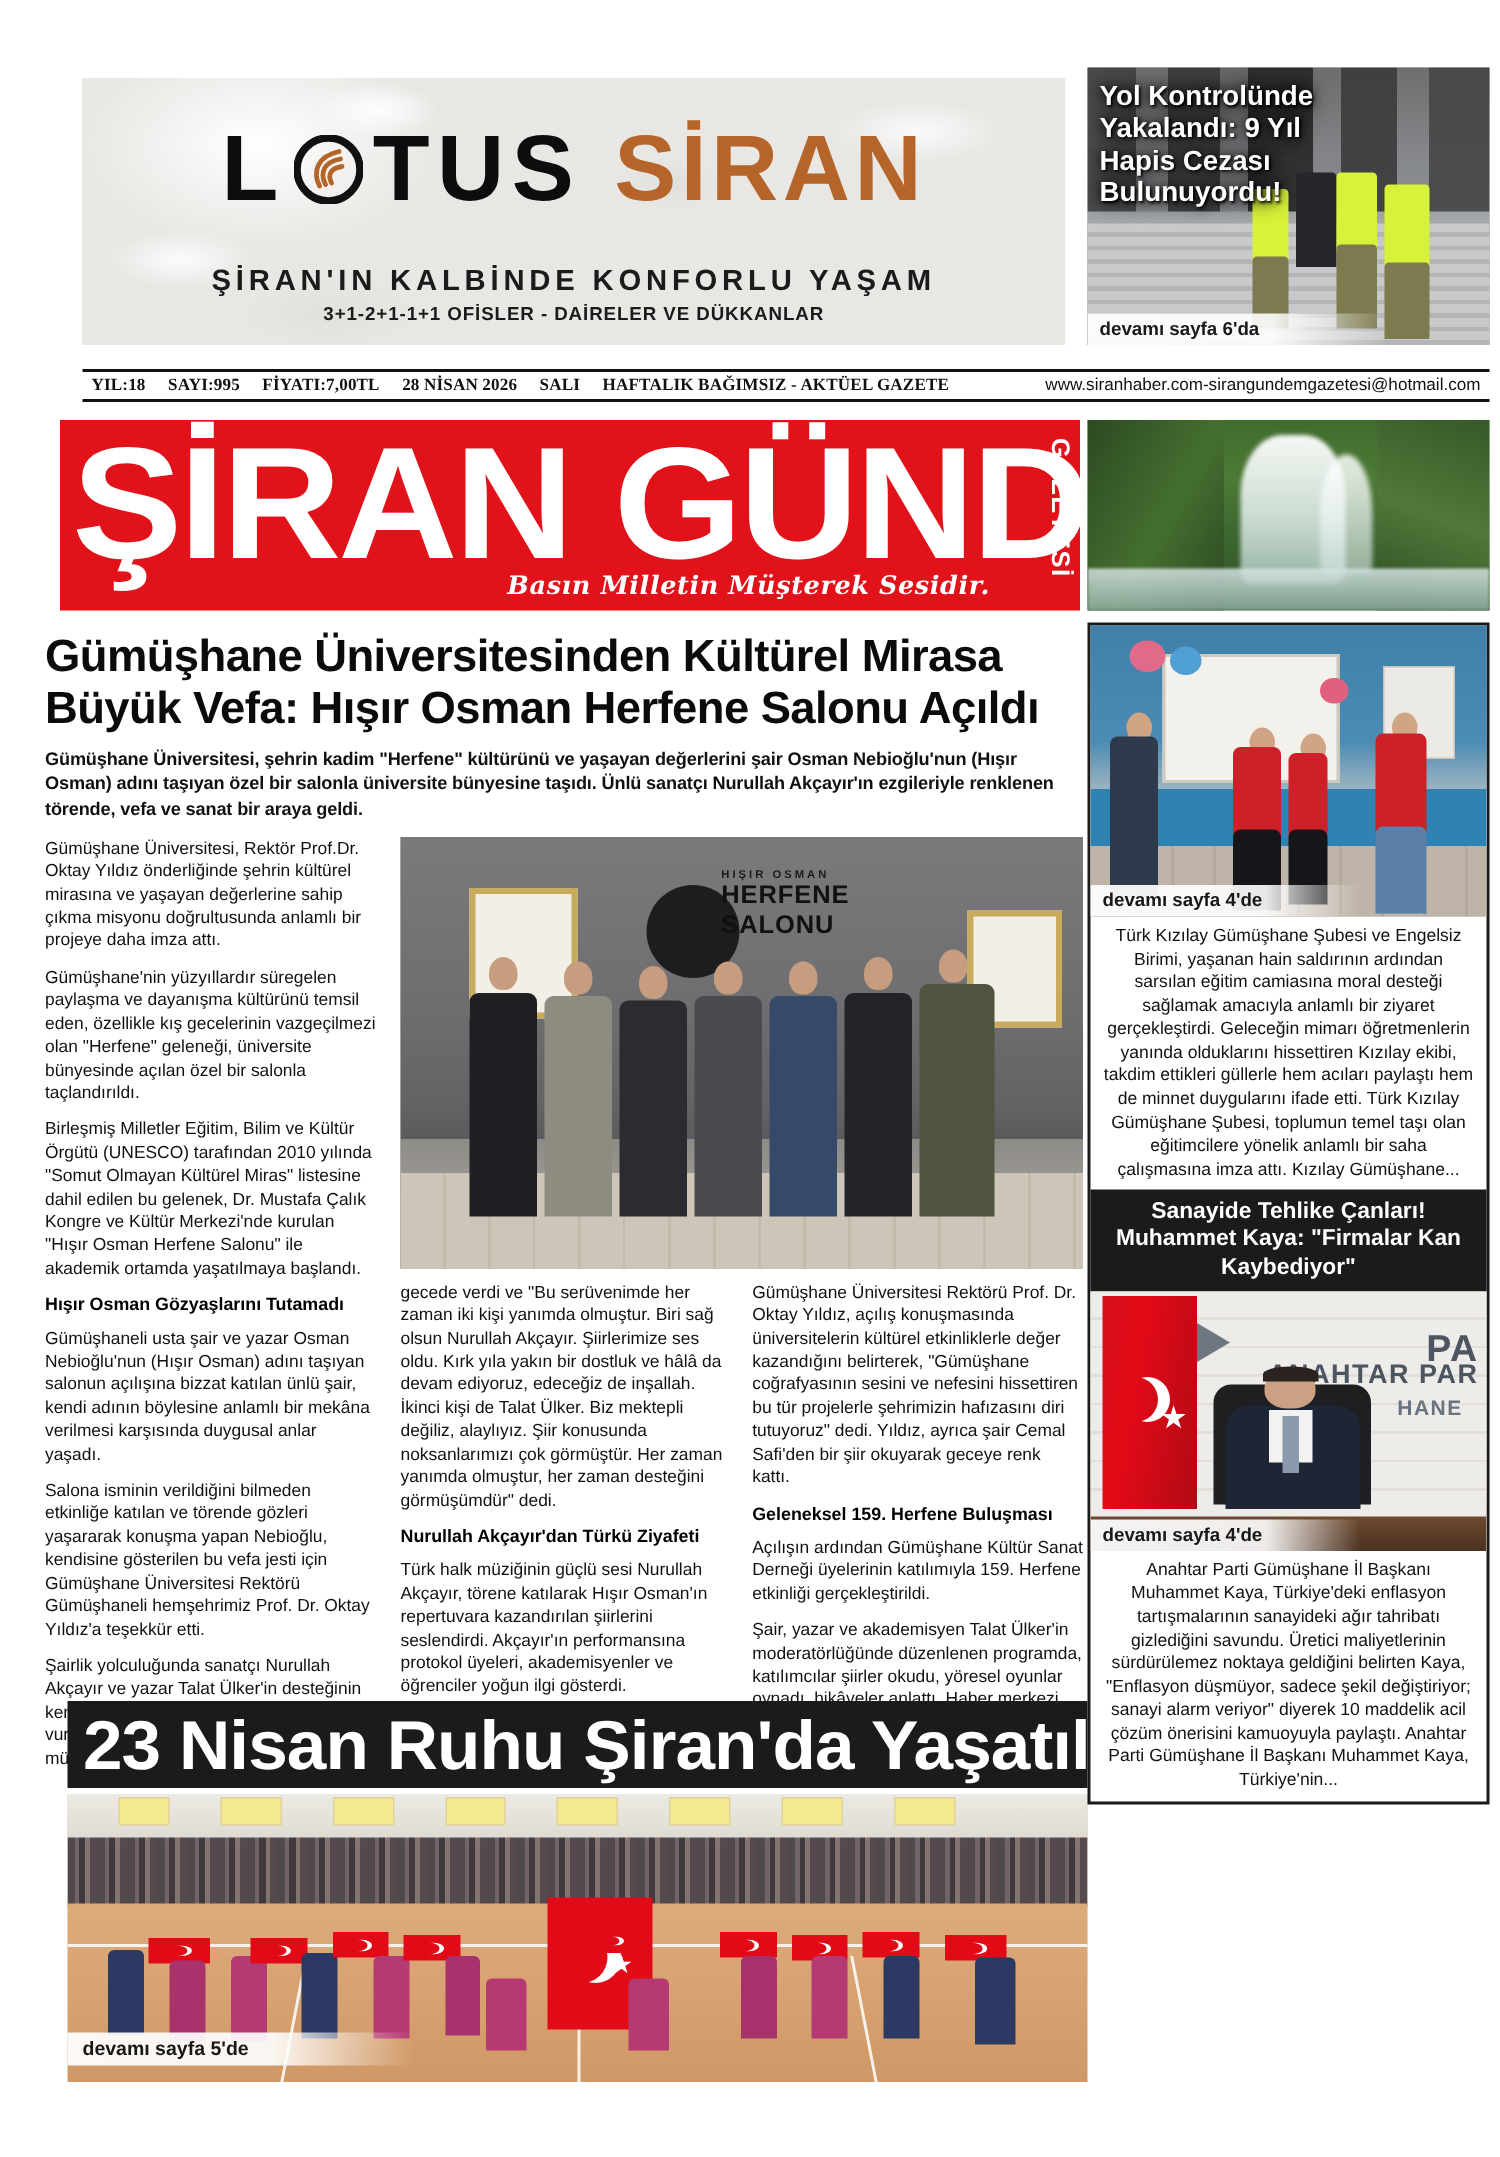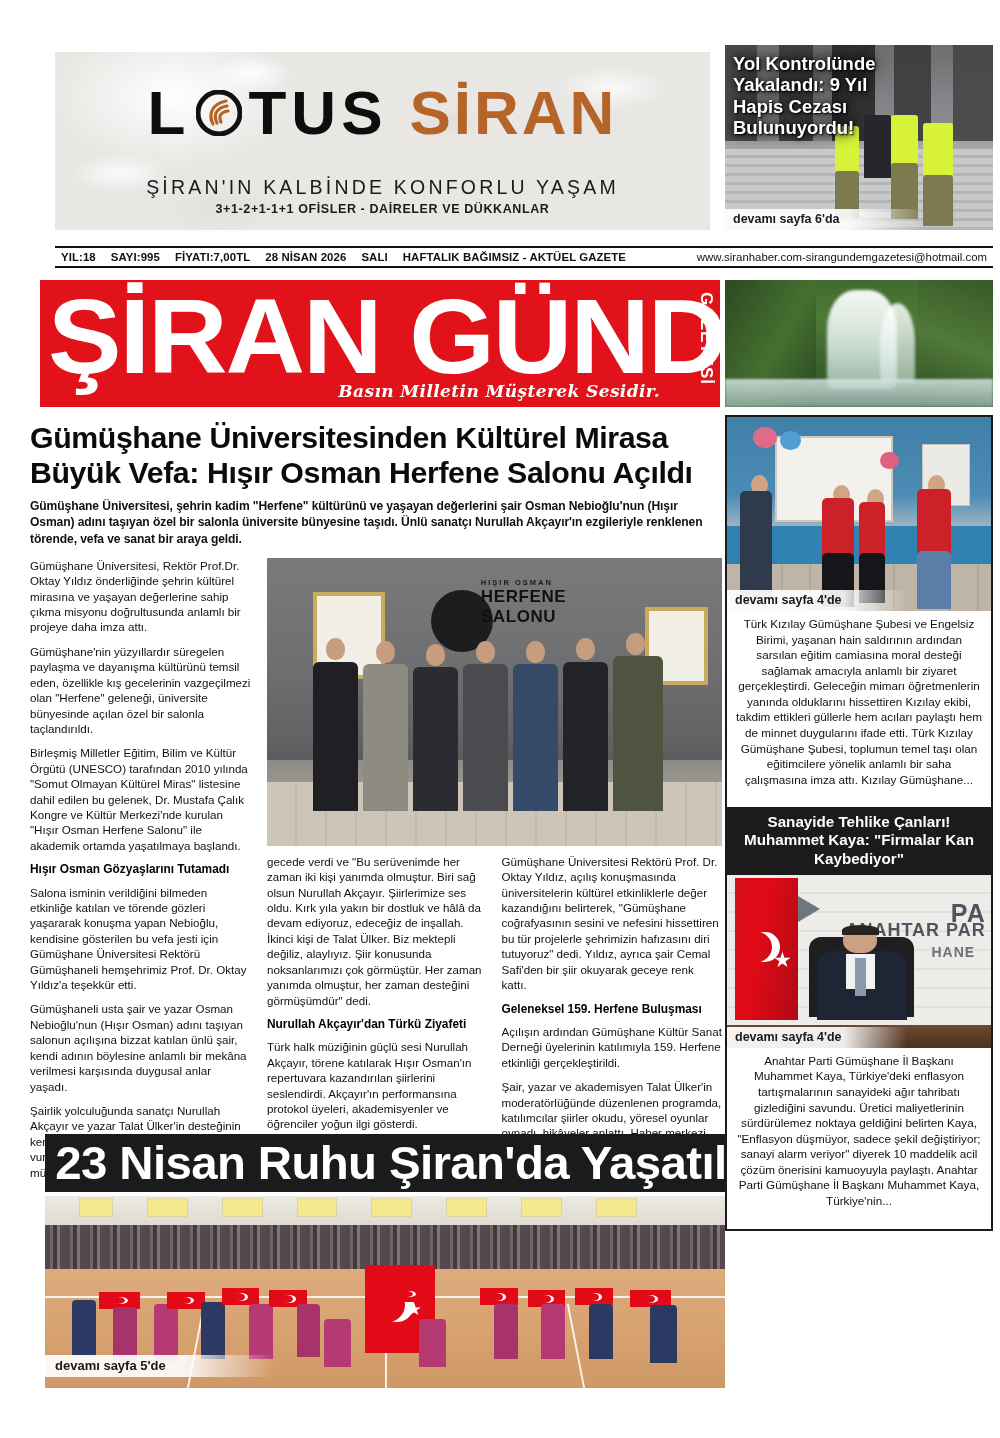--- a/index.html
+++ b/index.html
@@ -72,21 +72,21 @@
     letter-spacing: 3px;
     color: #b5652a;
     line-height: 1;
     margin-left: 18px;
   }
   .lotus-tag {
     position: absolute;
     left: 0; right: 0; top: 124px;
     text-align: center;
     font-size: 19.5px;
-    font-weight: 400;
+    font-weight: 700;
     letter-spacing: 3.2px;
     color: #1b1b1b;
   }
   .lotus-sub {
     position: absolute;
     left: 0; right: 0; top: 150px;
     text-align: center;
     font-size: 12.5px;
     font-weight: 600;
     letter-spacing: 0.6px;
@@ -146,21 +146,21 @@
     left: 55px; top: 246px;
     width: 938px;
     border-top: 2px solid #111;
     border-bottom: 2px solid #111;
     height: 22px;
     display: flex;
     align-items: center;
     justify-content: space-between;
     padding: 0 6px;
   }
-  .infobar .left { display:flex; gap:15px; font-size:11.4px; font-weight:700; color:#111; letter-spacing:.1px;}
+  .infobar .left { display:flex; gap:15px; font-size:11.4px; font-weight:700; color:#111; letter-spacing:.1px;font-family:Liberation Serif, serif;}
   .infobar .right { font-size:11.4px; font-weight:500; color:#111; }
 
   
   .nameplate {
     position: absolute;
     left: 40px; top: 280px;
     width: 680px; height: 127px;
     background: #e1121a;
     overflow: hidden;
   }
@@ -441,21 +441,21 @@
     position: absolute;
     left: 0; bottom: 0;
     width: 180px;
     padding: 3px 30px 4px 8px;
     font-size: 12.5px;
     font-weight: 700;
     color: #181818;
     background: linear-gradient(90deg, rgba(255,255,255,.94) 0%, rgba(255,255,255,.9) 65%, rgba(255,255,255,0) 100%);
   }
   .sb-text {
-    padding: 5px 8px 20px;
+    padding: 5px 8px 6px;
     font-size: 11.7px;
     line-height: 1.33;
     text-align: center;
     color: #111;
   }
   .sb-photo-kaya { height: 173px; background: linear-gradient(180deg,#e8e6e2 0%,#dcd9d4 55%,#b99d7e 100%); }
   .kaya-wall {
     position:absolute; inset:0;
     background: repeating-linear-gradient(180deg,#eeece8 0 17px,#e2dfda 17px 19px);
   }
@@ -592,22 +592,22 @@
   <div class="lead">
     <h1 class="lead-headline">Gümüşhane Üniversitesinden Kültürel Mirasa Büyük Vefa: Hışır Osman Herfene Salonu Açıldı</h1>
     <div class="lead-standfirst">Gümüşhane Üniversitesi, şehrin kadim "Herfene" kültürünü ve yaşayan değerlerini şair Osman Nebioğlu'nun (Hışır Osman) adını taşıyan özel bir salonla üniversite bünyesine taşıdı. Ünlü sanatçı Nurullah Akçayır'ın ezgileriyle renklenen törende, vefa ve sanat bir araya geldi.</div>
     <div class="lead-body">
 
       <div class="col">
         <p>Gümüşhane Üniversitesi, Rektör Prof.Dr. Oktay Yıldız önderliğinde şehrin kültürel mirasına ve yaşayan değerlerine sahip çıkma misyonu doğrultusunda anlamlı bir projeye daha imza attı.</p>
         <p>Gümüşhane'nin yüzyıllardır süregelen paylaşma ve dayanışma kültürünü temsil eden, özellikle kış gecelerinin vazgeçilmezi olan "Herfene" geleneği, üniversite bünyesinde açılan özel bir salonla taçlandırıldı.</p>
         <p>Birleşmiş Milletler Eğitim, Bilim ve Kültür Örgütü (UNESCO) tarafından 2010 yılında "Somut Olmayan Kültürel Miras" listesine dahil edilen bu gelenek, Dr. Mustafa Çalık Kongre ve Kültür Merkezi'nde kurulan "Hışır Osman Herfene Salonu" ile akademik ortamda yaşatılmaya başlandı.</p>
         <h4>Hışır Osman Gözyaşlarını Tutamadı</h4>
+        <p>Gümüşhaneli usta şair ve yazar Osman Nebioğlu'nun (Hışır Osman) adını taşıyan salonun açılışına bizzat katılan ünlü şair, kendi adının böylesine anlamlı bir mekâna verilmesi karşısında duygusal anlar yaşadı.</p>
         <p>Salona isminin verildiğini bilmeden etkinliğe katılan ve törende gözleri yaşararak konuşma yapan Nebioğlu, kendisine gösterilen bu vefa jesti için Gümüşhane Üniversitesi Rektörü Gümüşhaneli hemşehrimiz Prof. Dr. Oktay Yıldız'a teşekkür etti.</p>
-        <p>Gümüşhaneli usta şair ve yazar Osman Nebioğlu'nun (Hışır Osman) adını taşıyan salonun açılışına bizzat katılan ünlü şair, kendi adının böylesine anlamlı bir mekâna verilmesi karşısında duygusal anlar yaşadı.</p>
         <p>Şairlik yolculuğunda sanatçı Nurullah Akçayır ve yazar Talat Ülker'in desteğinin kendisi için çok kıymetli olduğunu vurgulayan Nebioğlu, ikinci şiir kitabının müjdesini de bu anlamlı</p>
       </div>
 
       <div style="width:455px;">
         <div class="lead-photo">
           <div class="lp-wall"></div>
           <div class="lp-frame" style="left:10%;top:12%;width:16%;height:30%;"></div>
           <div class="lp-frame" style="right:3%;top:17%;width:14%;height:27%;"></div>
           <div class="lp-circle"></div>
           <div class="lp-logo">

